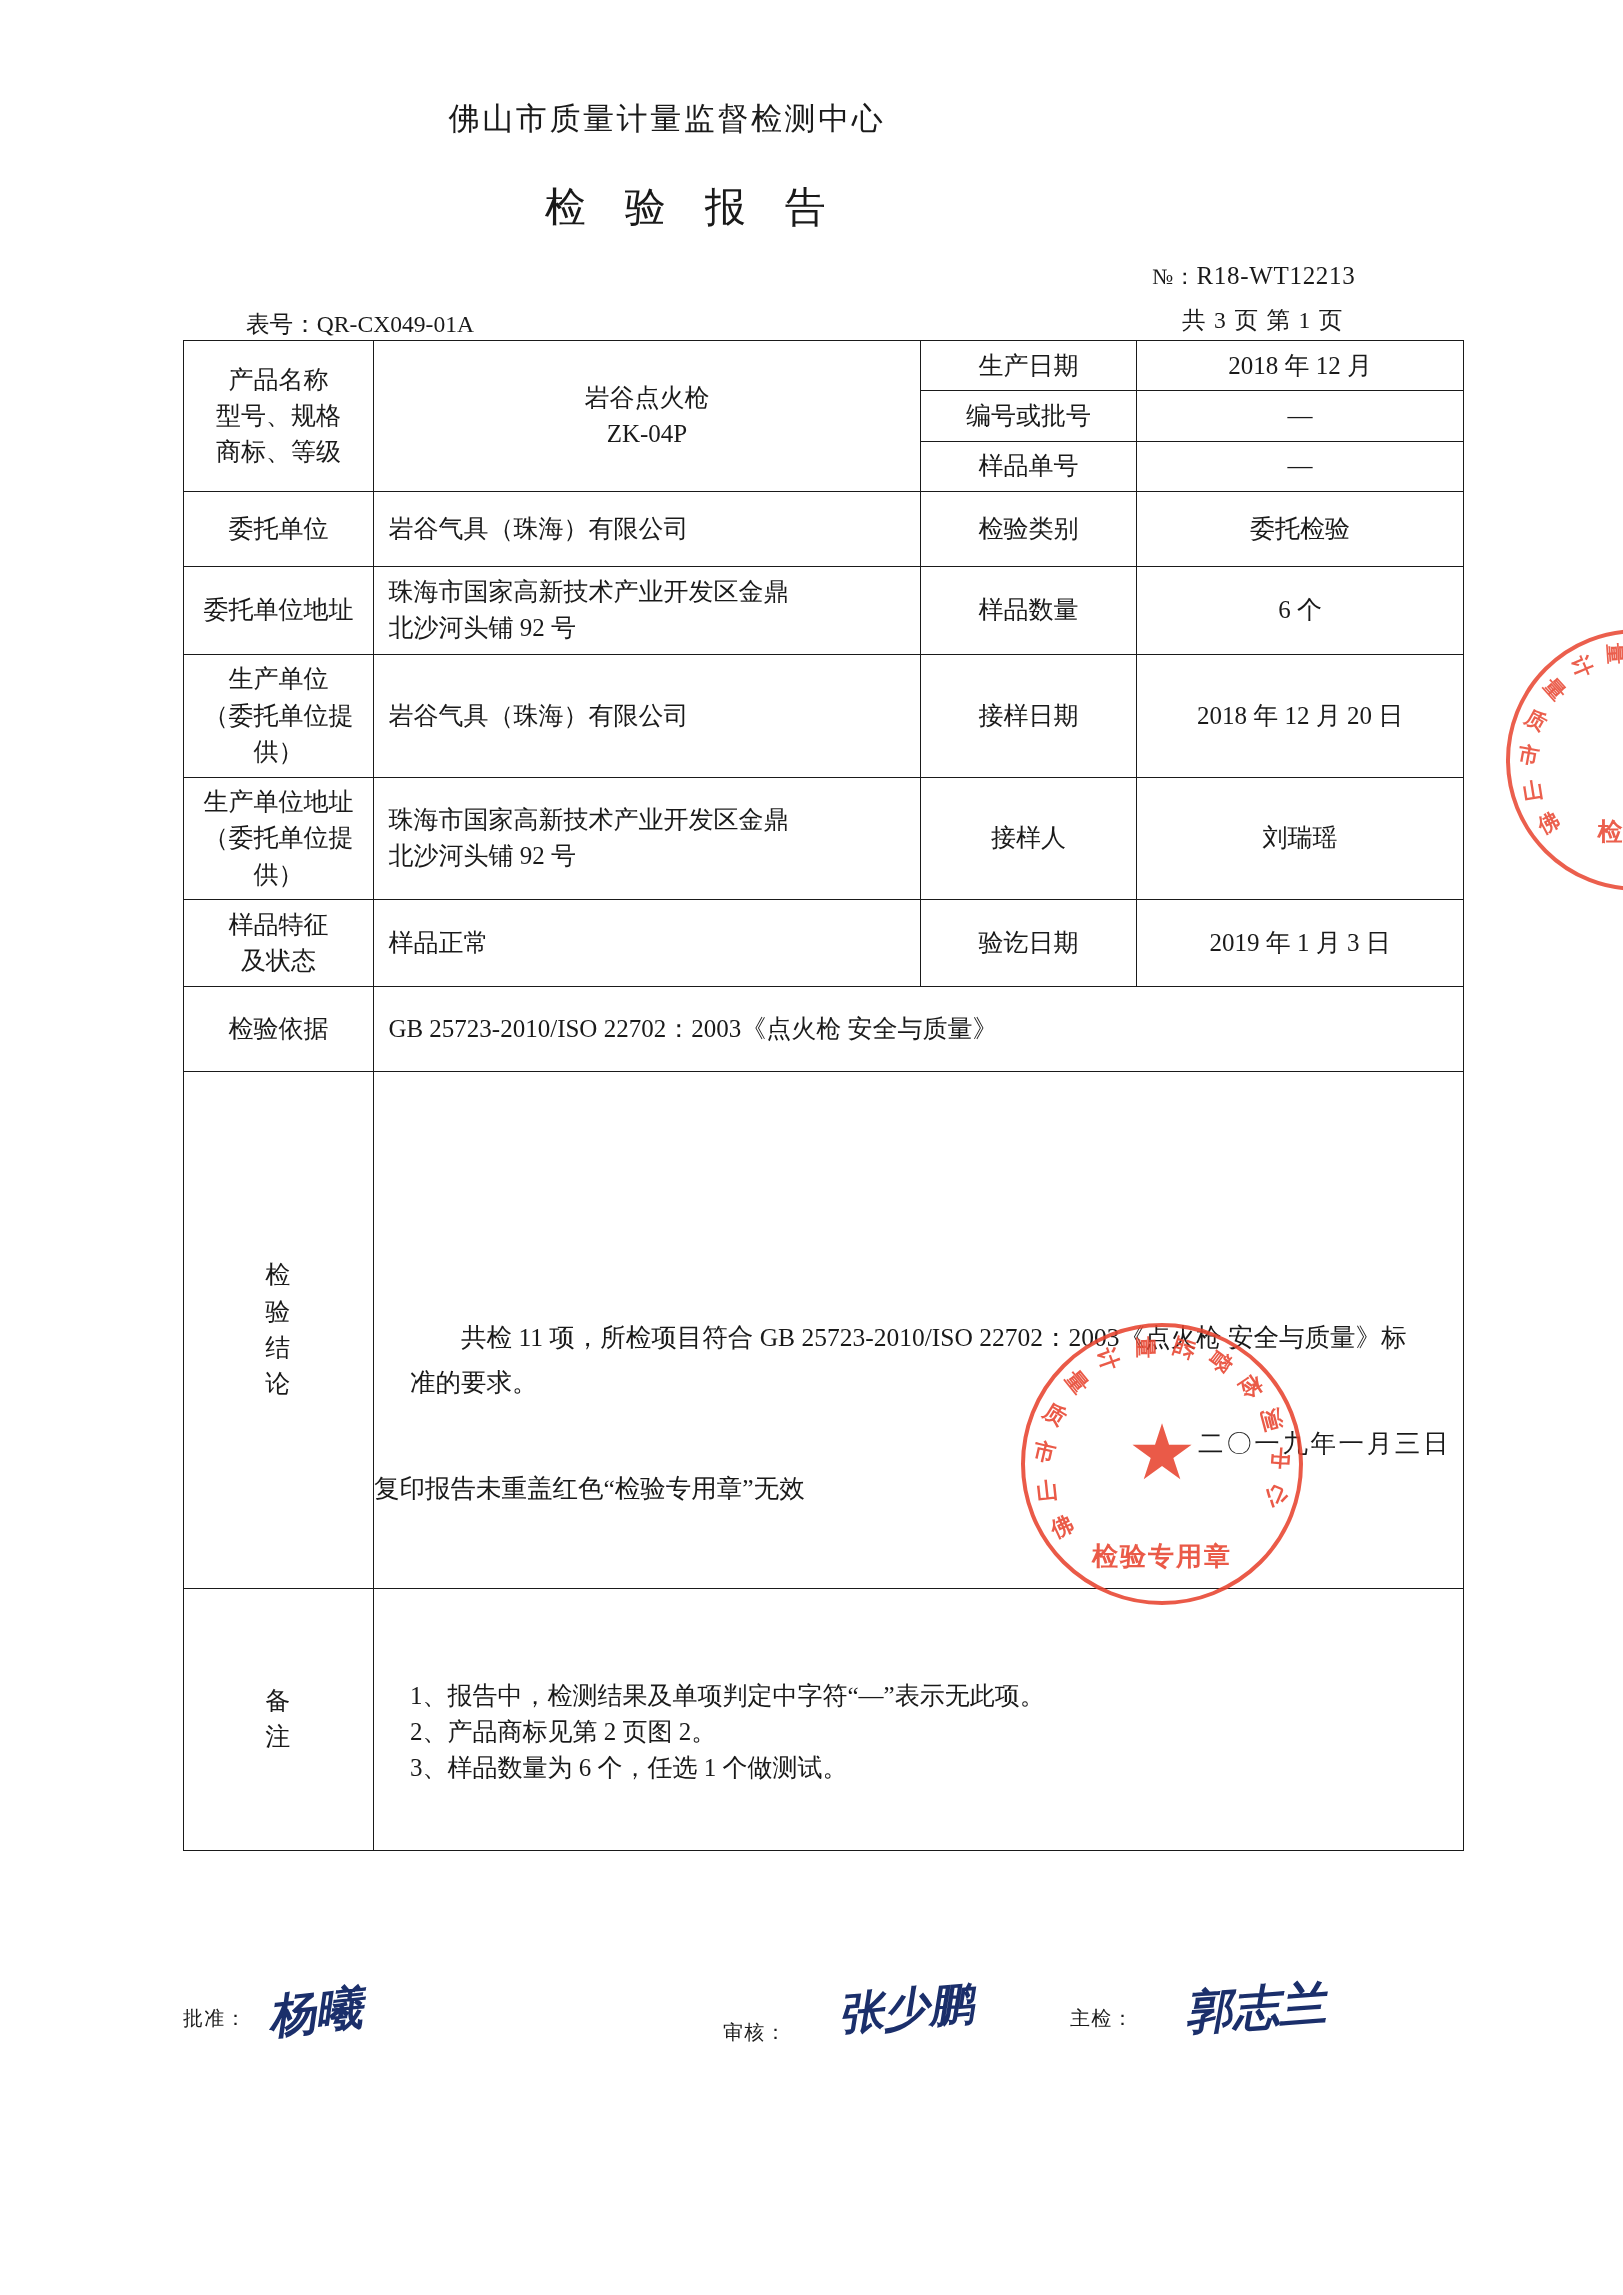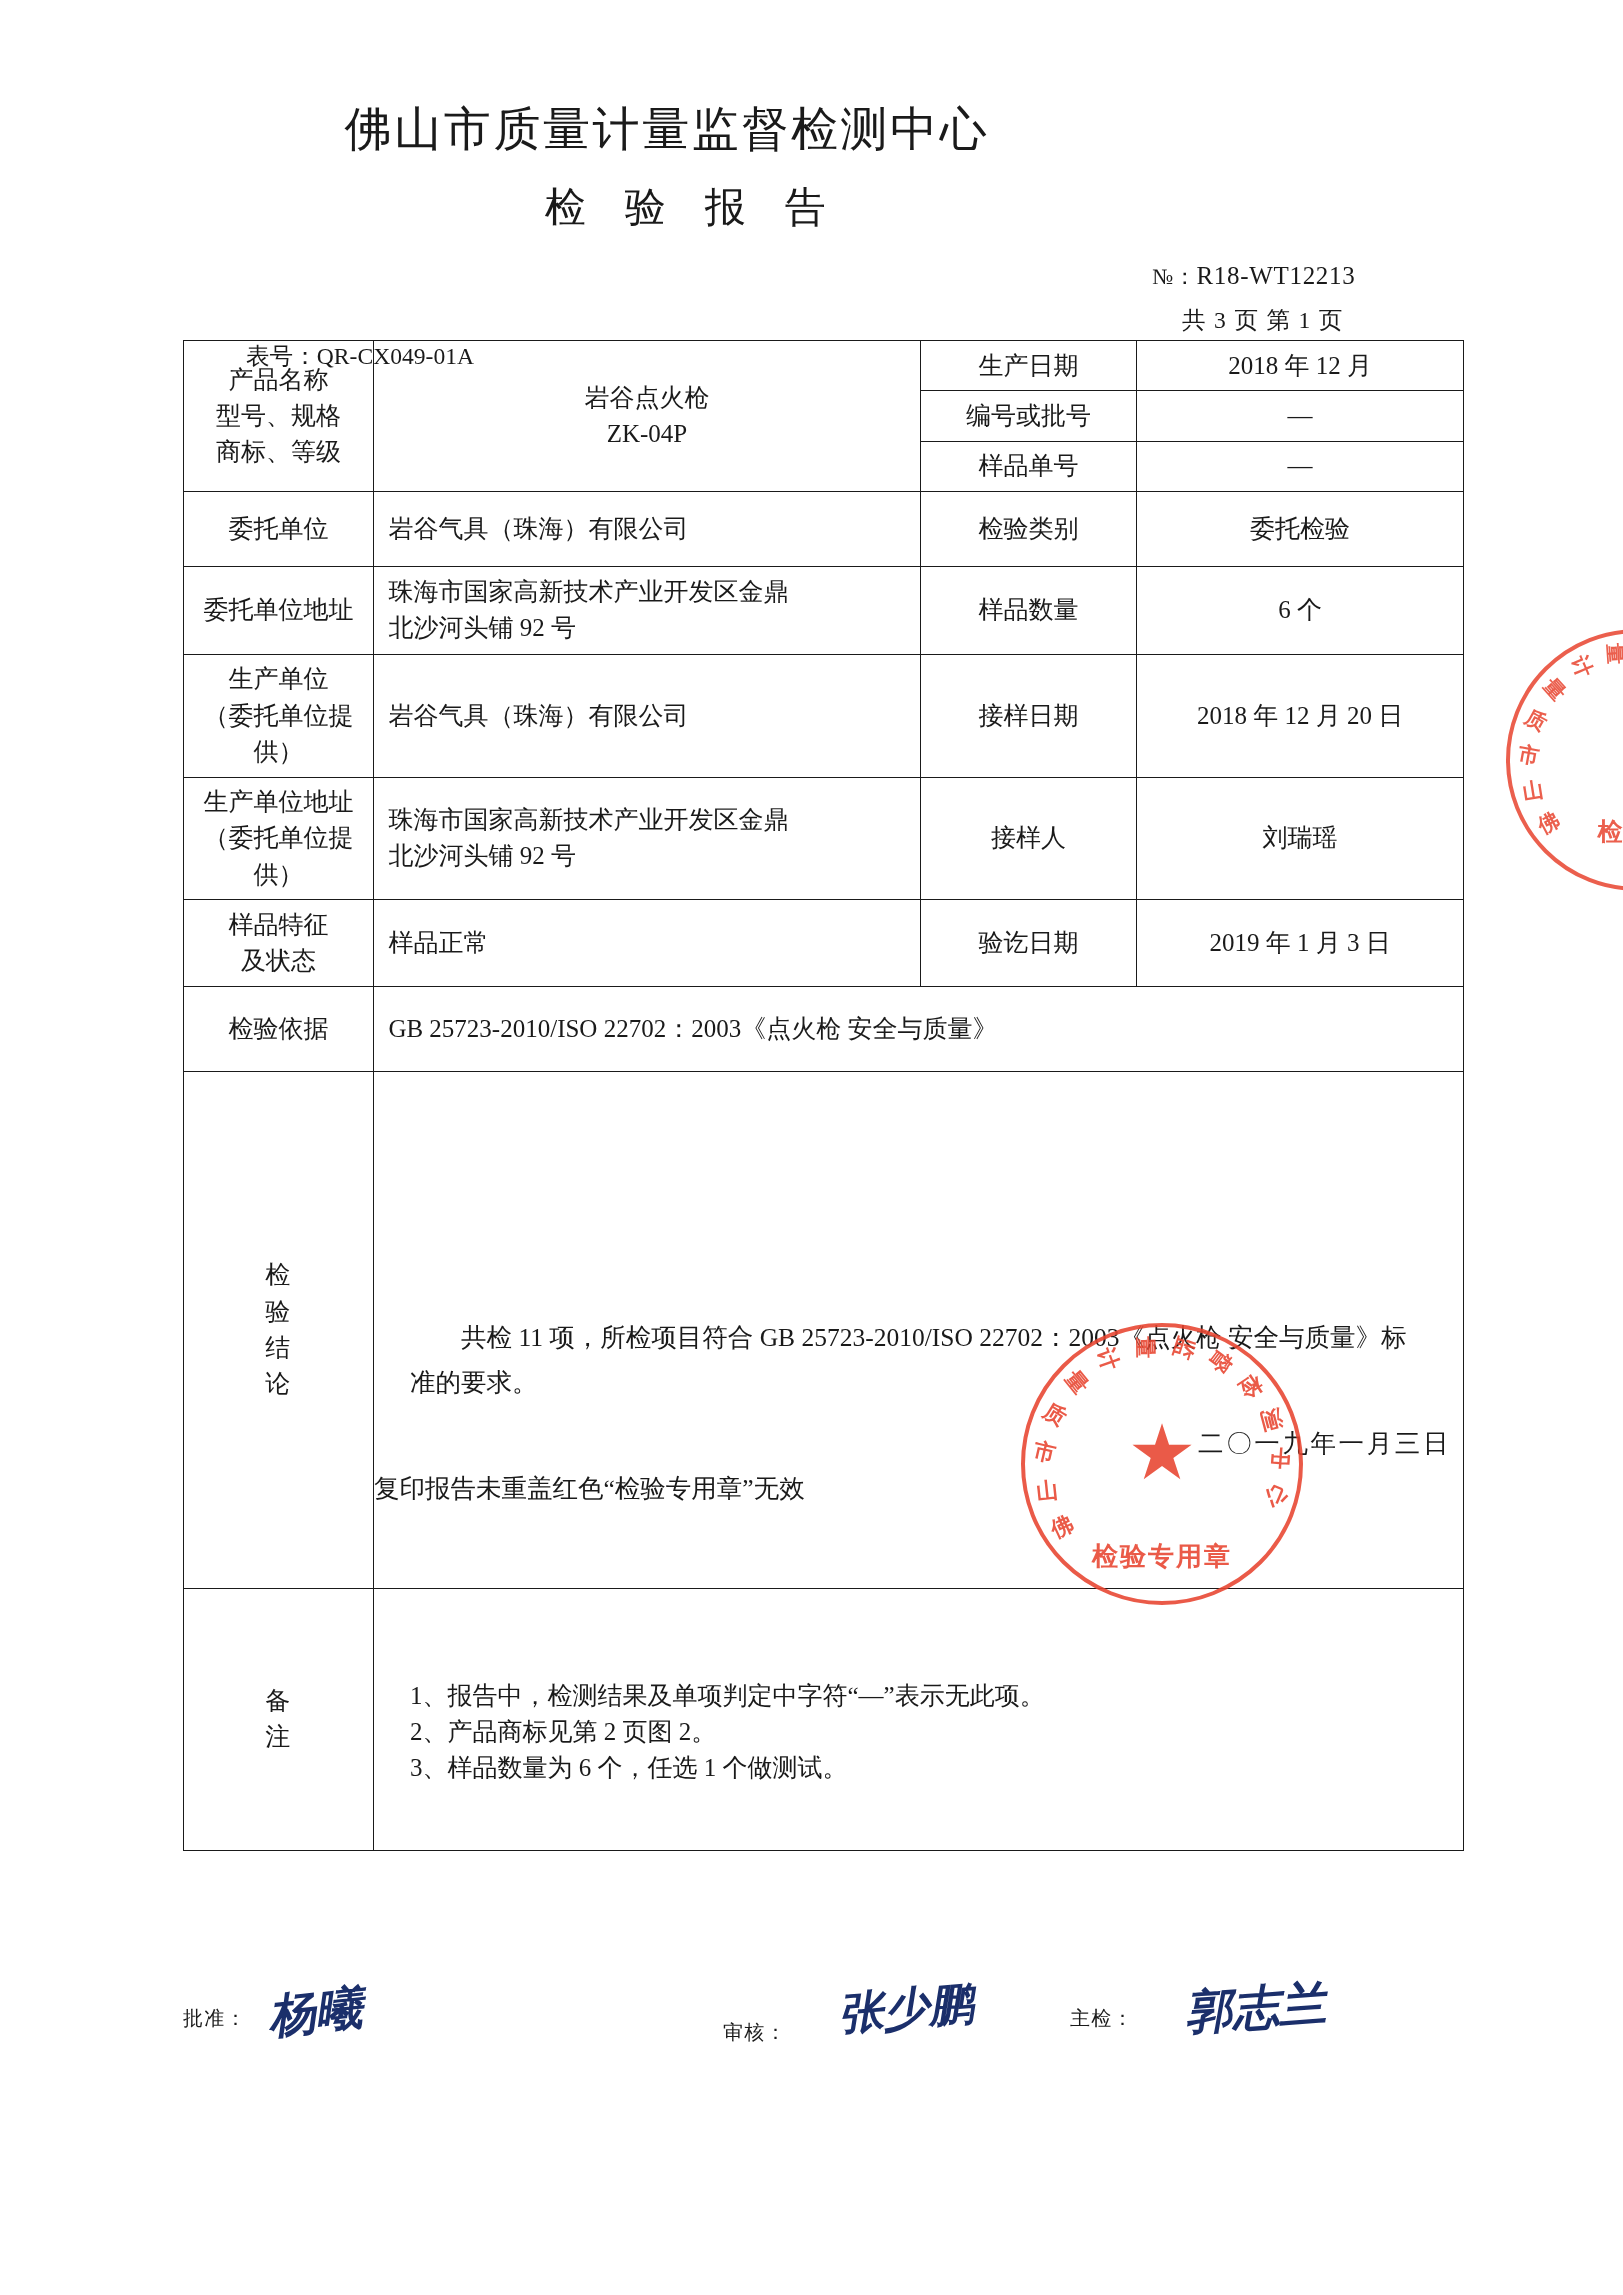--- a/index.html
+++ b/index.html
@@ -19,21 +19,21 @@
     width: 1624px;
     height: 2295px;
   }
 
   
   .hdr-title {
     position: absolute;
     left: 0; top: 98px;
     width: 1334px;
     text-align: center;
-    font-size: 47px;
+    font-size: 31px;
     letter-spacing: 2.6px;
     font-weight: 400;
   }
   .hdr-sub {
     position: absolute;
     left: 0; top: 180px;
     width: 1356px;
     text-align: center;
     font-size: 41px;
     letter-spacing: 14.4px;
@@ -51,21 +51,20 @@
     position: absolute;
     left: 1182px; top: 304px;
     font-size: 23.6px;
     letter-spacing: 1.3px;
   }
   .form-no {
     position: absolute;
     left: 246px; top: 308px;
     font-size: 23.6px;
     letter-spacing: 0px;
-    margin-top: 32px;
   }
 
   
   .tbl {
     position: absolute;
     left: 183px;
     top: 340px;
     width: 1280px;
     border-collapse: collapse;
     table-layout: fixed;

